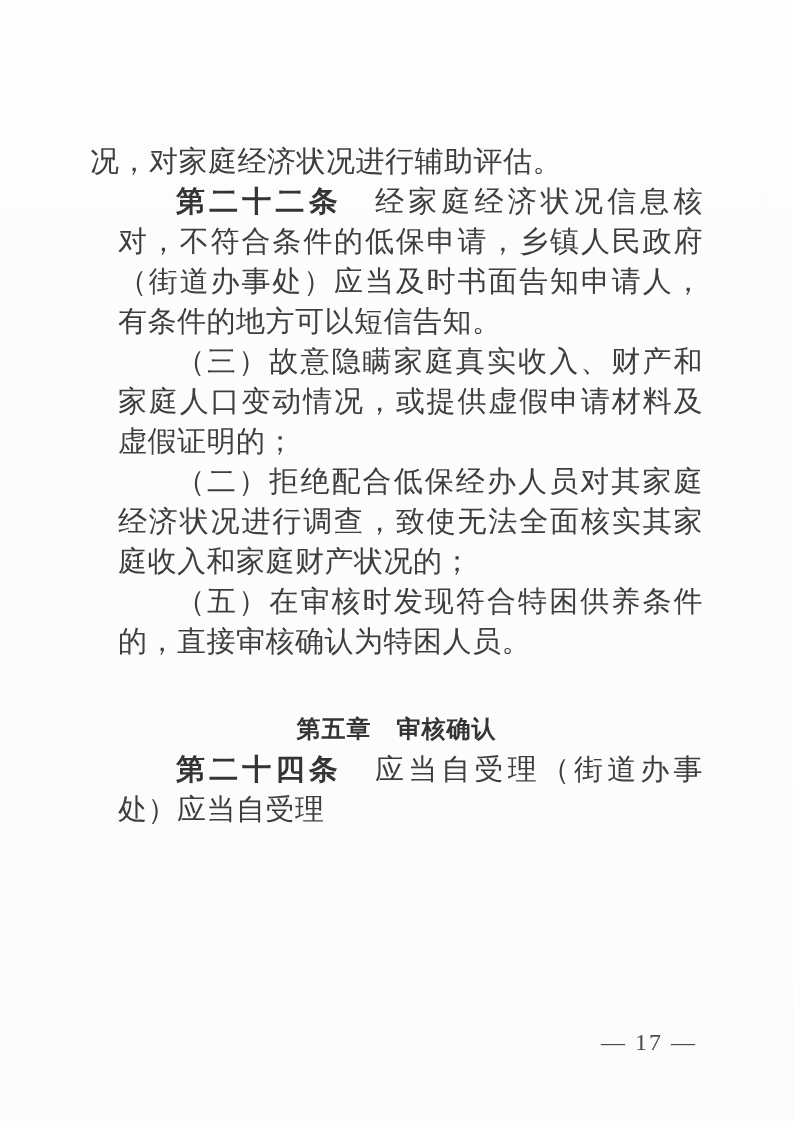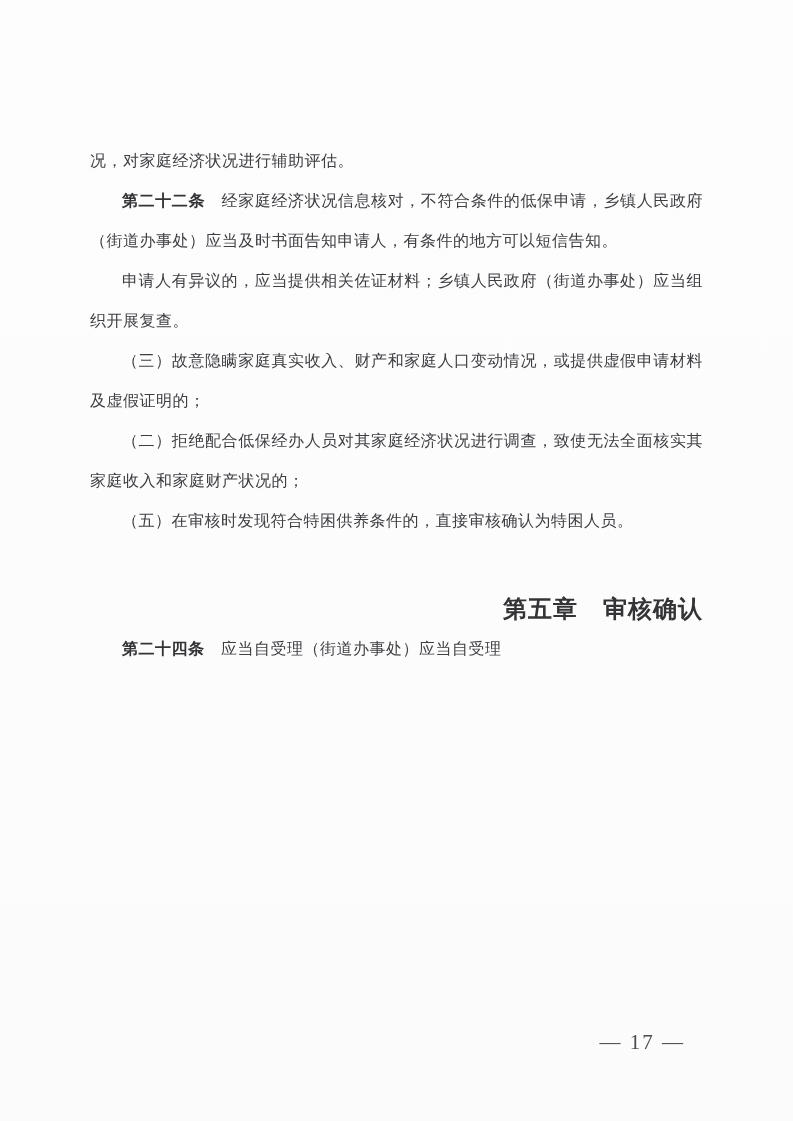--- a/index.html
+++ b/index.html
@@ -13,60 +13,59 @@
     overflow: hidden;
   }
   .textblock {
     position: absolute;
     left: 90px;
     top: 141px;
     width: 613px;
   }
   .para {
     margin: 0;
-    font-size: 16px;
+    font-size: 29px;
     line-height: 40px;
     text-align: justify;
     letter-spacing: 0.5px;
   }
-  .para.indent { text-indent: 2em; }
+  .para.indent { text-indent: 2em; margin-left: 28px; }
   .term {
     font-weight: bold;
     color: #343437;
   }
   .chapter {
     margin: 48px 0 0 0;
     font-size: 24px;
     line-height: 40px;
     font-weight: bold;
-    text-align: right;
+    text-align: center;
     letter-spacing: 1px;
     color: #343437;
   }
   .pagenum {
     position: absolute;
     top: 1026px;
-    right: 108px;
-    font-size: 21px;
+    right: 96px;
+    font-size: 24px;
     line-height: 32px;
     color: #4a4a4e;
     letter-spacing: 2px;
   }
 </style>
 </head>
 <body>
 
 <div class="page">
   <div class="textblock">
 
     <p class="para"><span>况，对家庭经济状况进行辅助评估。</span></p>
 
     <p class="para indent"><span class="term">第二十二条</span><span>　经家庭经济状况信息核对，不符合条件的低保申请，乡镇人民政府（街道办事处）应当及时书面告知申请人，有条件的地方可以短信告知。</span></p>
 
-    <p class="para indent"><span>申请人有异议的，应当提供相关佐证材料；乡镇人民政府（街道办事处）应当组织开展复查。</span></p>
 
 
 
     <p class="para indent"><span>（三）故意隐瞒家庭真实收入、财产和家庭人口变动情况，或提供虚假申请材料及虚假证明的；</span></p>
 
     <p class="para indent"><span>（二）拒绝配合低保经办人员对其家庭经济状况进行调查，致使无法全面核实其家庭收入和家庭财产状况的；</span></p>
 
 
     <p class="para indent"><span>（五）在审核时发现符合特困供养条件的，直接审核确认为特困人员。</span></p>
 

